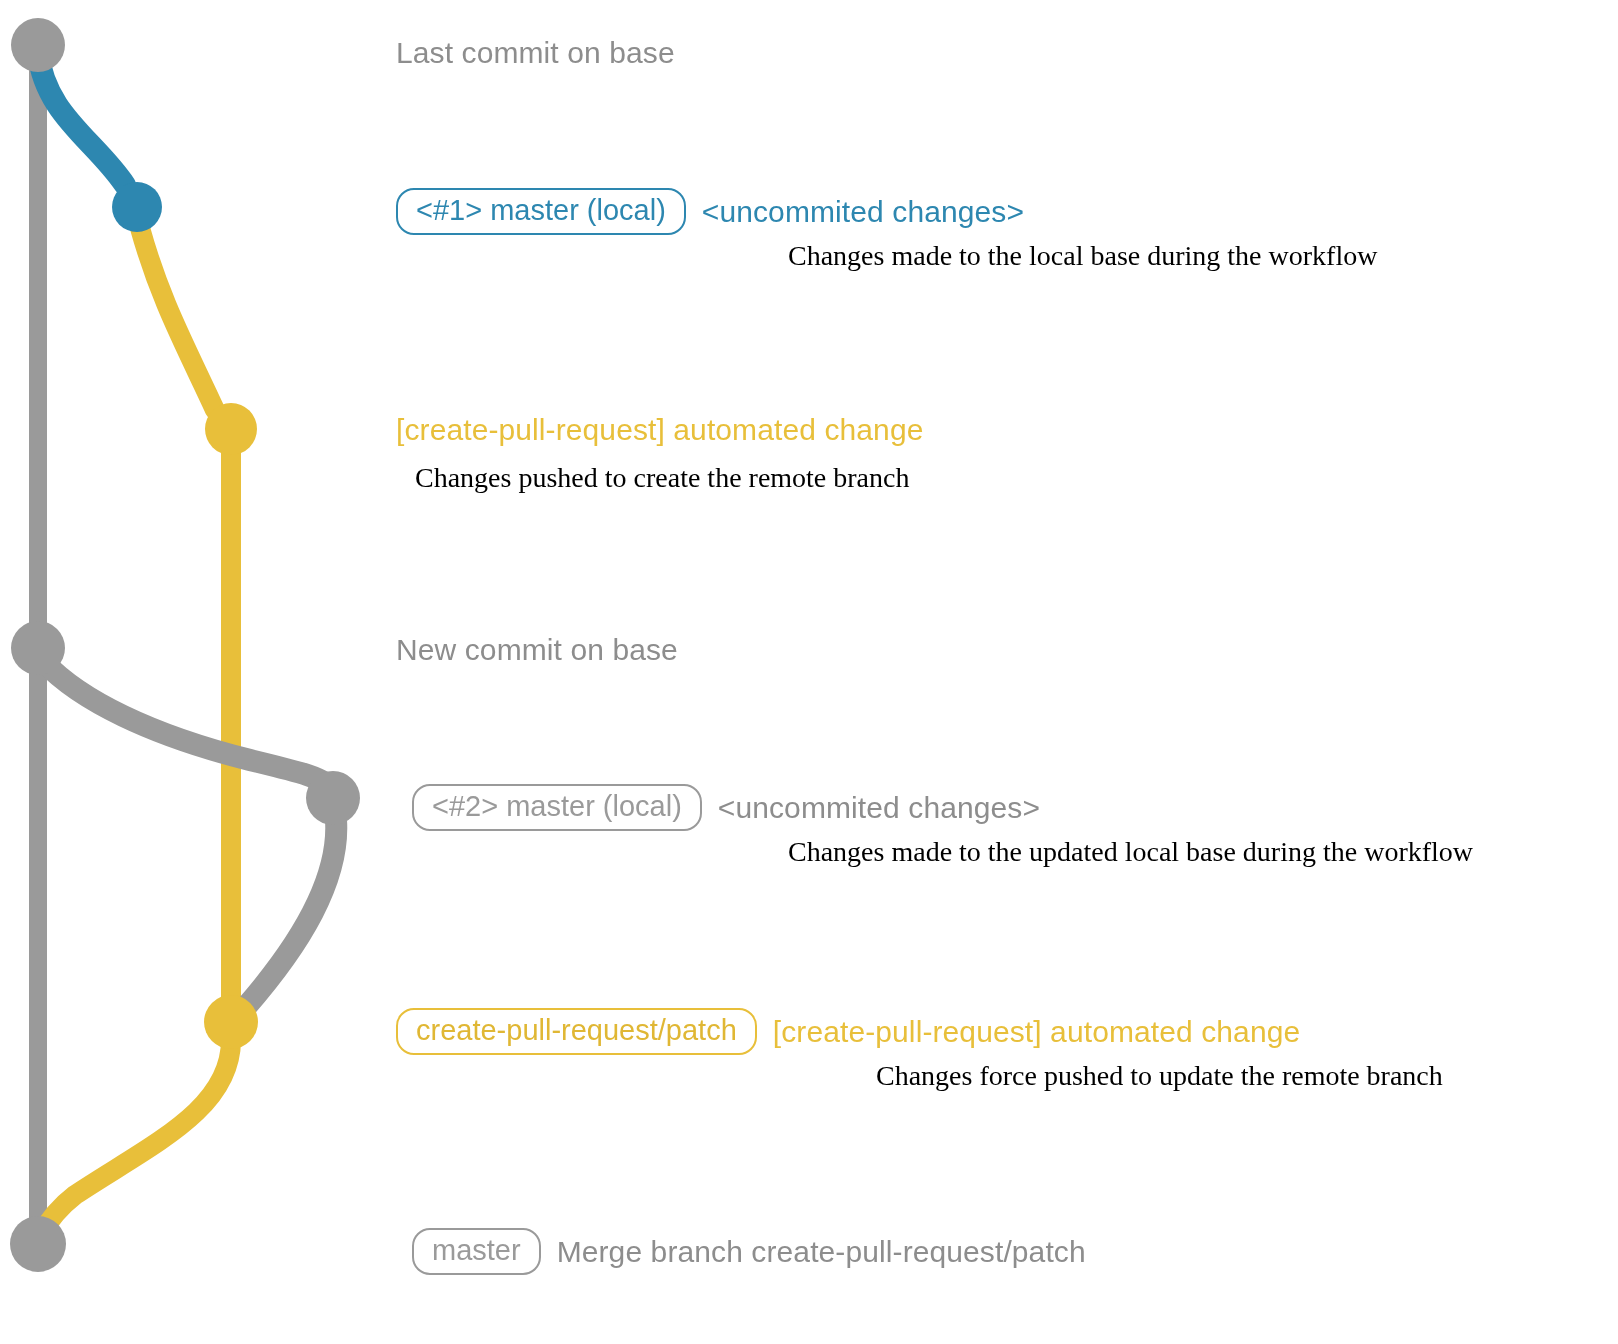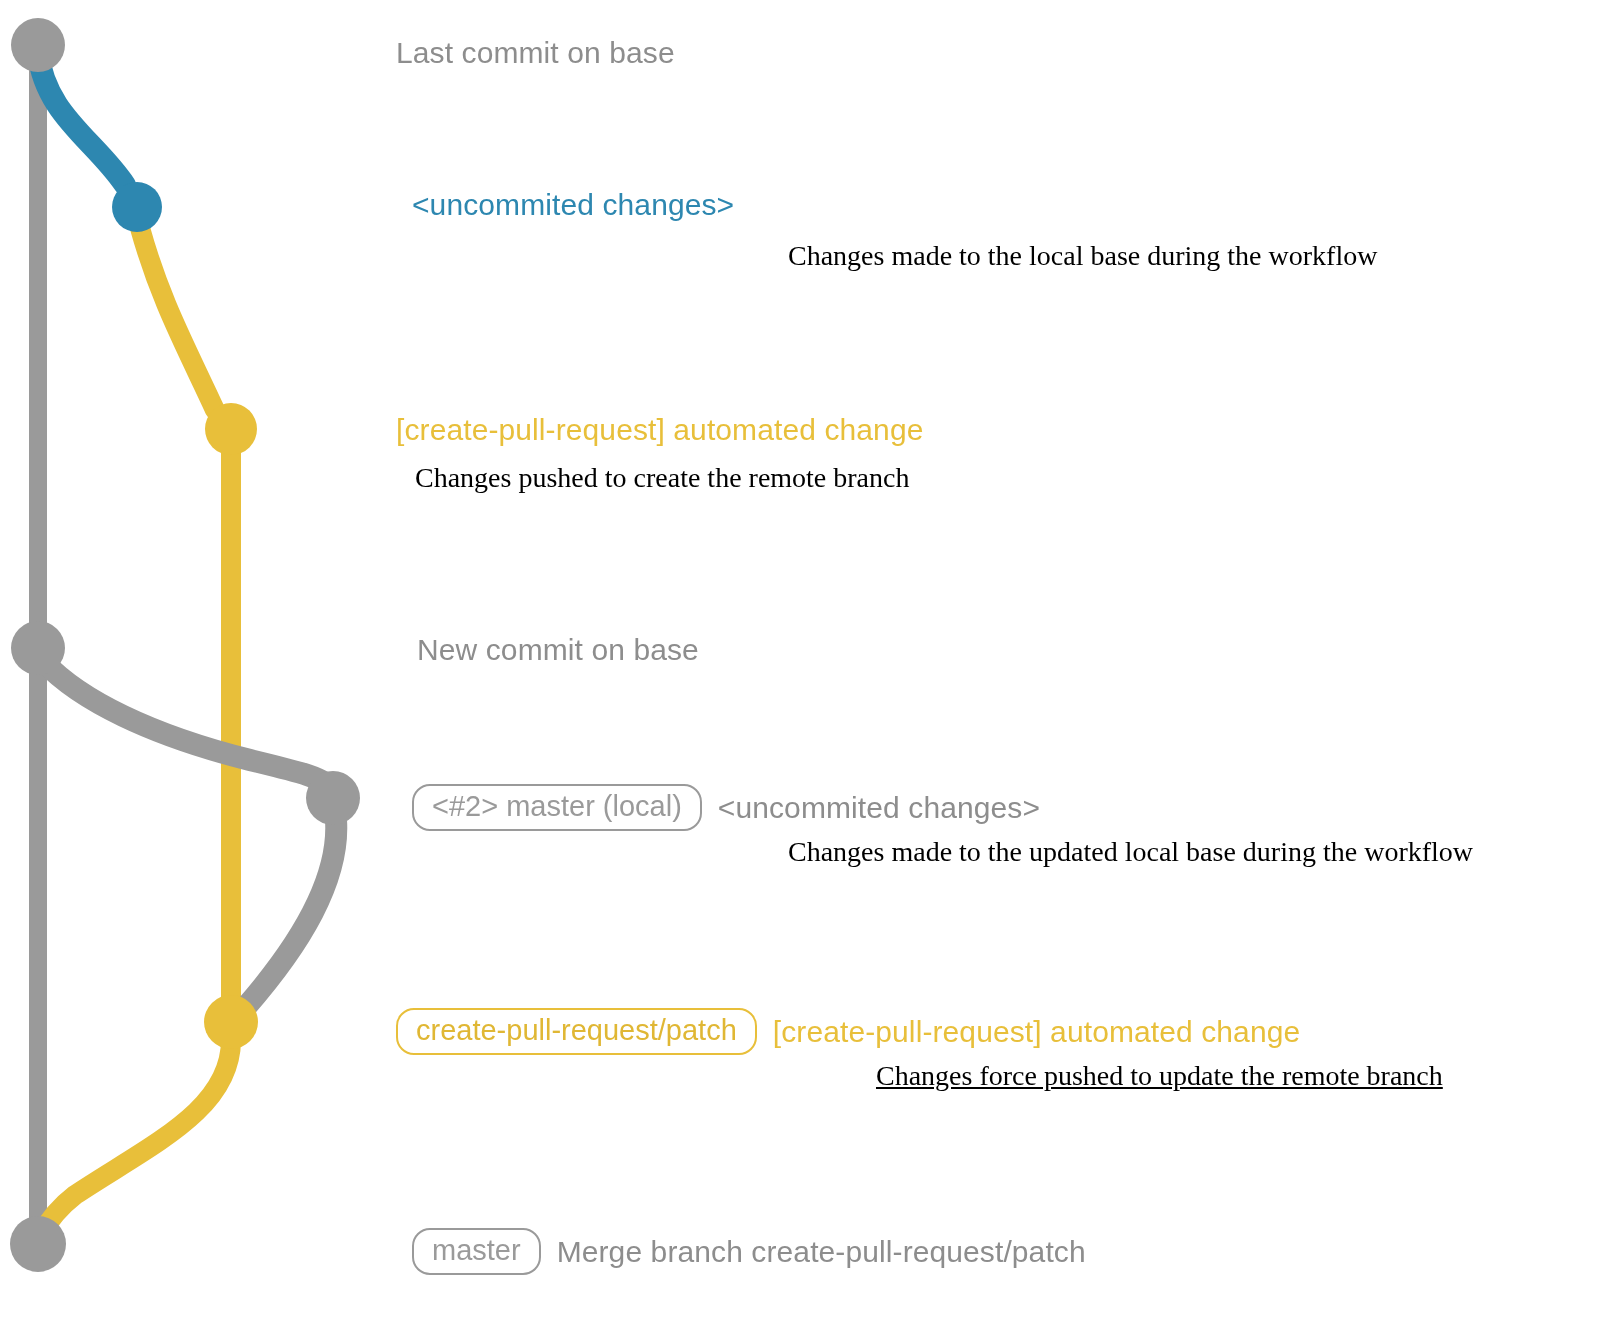--- a/index.html
+++ b/index.html
@@ -108,43 +108,44 @@
   <circle cx="38" cy="1244" r="28" fill="#9a9a9a"></circle>
 </svg>
 
 <div class="labels-layer">
 
   <div class="row" style="top: 36px;">
     <span class="plain-title gray">Last commit on base</span>
   </div>
 
   <div class="row" style="top: 188px;">
+    <span class="badge blue">&lt;#1&gt; master (local)</span>
     <span class="badge-note blue">&lt;uncommited changes&gt;</span>
   </div>
   <div class="desc" style="left: 788px; top: 240px;">Changes made to the local base during the workflow</div>
 
   <div class="row" style="top: 413px;">
     <span class="plain-title yellow">[create-pull-request] automated change</span>
   </div>
   <div class="desc" style="left: 415px; top: 462px;">Changes pushed to create the remote branch</div>
 
-  <div class="row" style="top: 633px; margin-left: 21px;">
+  <div class="row" style="top: 633px;">
     <span class="plain-title gray">New commit on base</span>
   </div>
 
   <div class="row" style="top: 784px; padding-left: 16px;">
     <span class="badge gray">&lt;#2&gt; master (local)</span>
     <span class="badge-note gray">&lt;uncommited changes&gt;</span>
   </div>
   <div class="desc" style="left: 788px; top: 836px;">Changes made to the updated local base during the workflow</div>
 
   <div class="row" style="top: 1008px;">
     <span class="badge yellow">create-pull-request/patch</span>
     <span class="badge-note yellow">[create-pull-request] automated change</span>
   </div>
-  <div class="desc" style="left: 876px; top: 1060px; text-decoration: underline;">Changes force pushed to update the remote branch</div>
+  <div class="desc" style="left: 876px; top: 1060px;">Changes force pushed to update the remote branch</div>
 
   <div class="row" style="top: 1228px; padding-left: 16px;">
     <span class="badge gray">master</span>
     <span class="badge-note gray">Merge branch create-pull-request/patch</span>
   </div>
 
 </div>
 
 </body></html>

